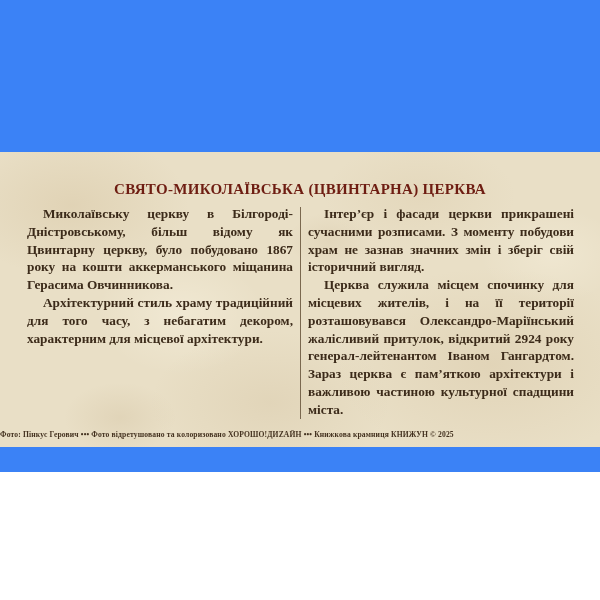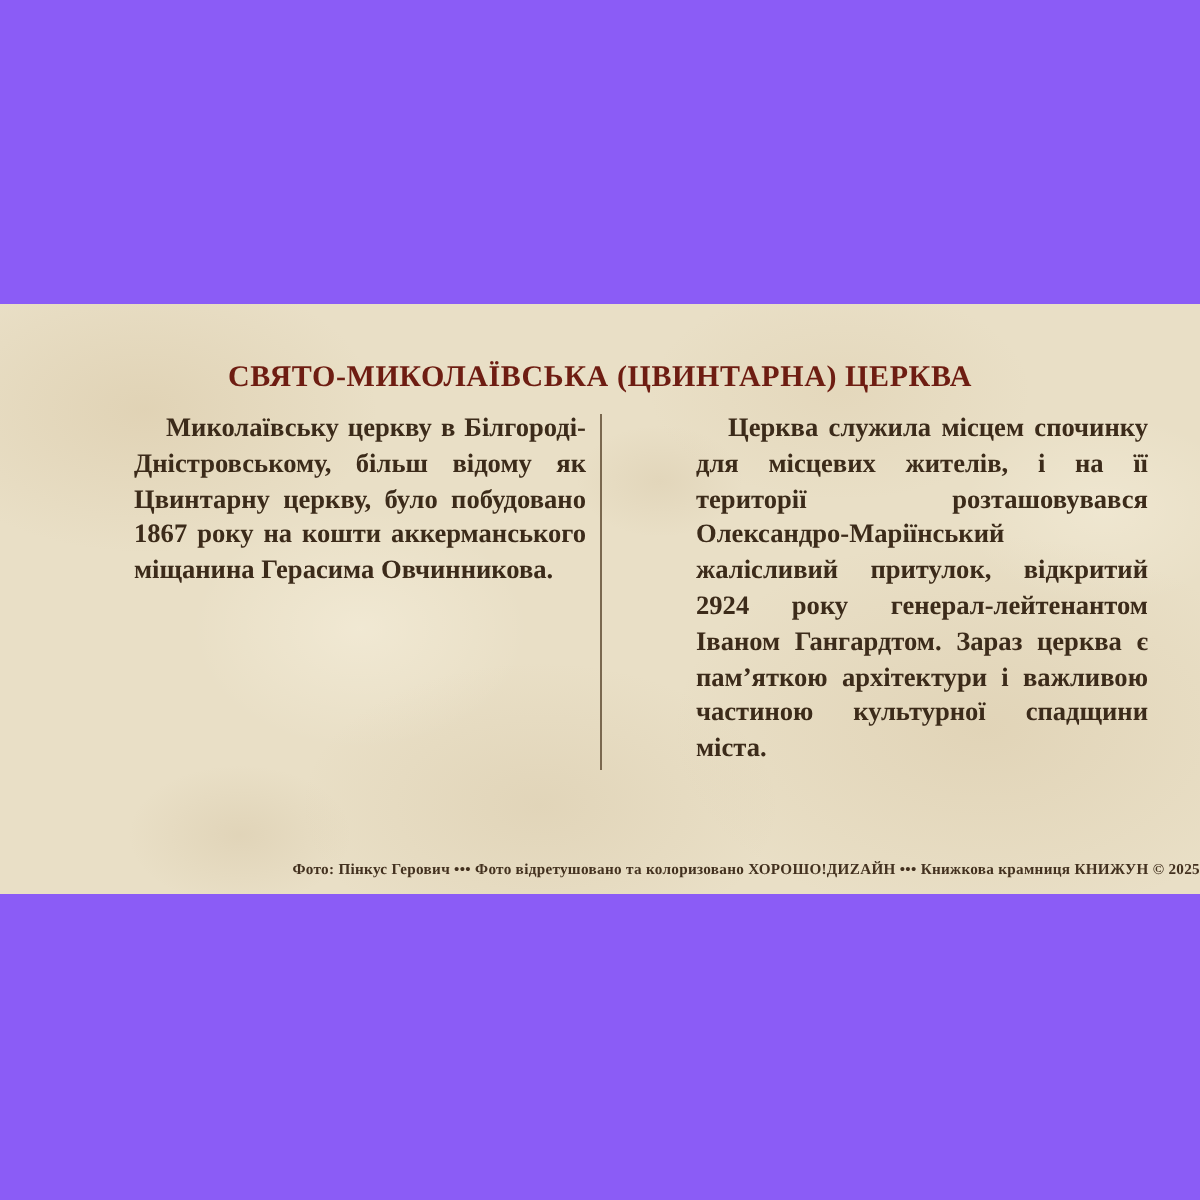--- a/index.html
+++ b/index.html
@@ -4,22 +4,22 @@
 <style>
   * { margin: 0; padding: 0; box-sizing: border-box; }
   html, body {
     width: 600px; height: 600px;
     background: #ffffff;
     font-family: "Liberation Serif", "DejaVu Serif", serif;
     overflow: hidden;
   }
   .page {
     position: relative;
-    width: 600px; height: 600px;
-    background: #8b5cf6;
+    width: 600px; height: 472px;
+    background: #3b82f6;
   }
   .card {
     position: absolute;
     left: 0; top: 152px;
     width: 600px; height: 295px;
     background-color: #e9dfc6;
     background-image:
       radial-gradient(ellipse 180px 110px at 12% 18%, rgba(186,156,106,0.18), transparent 65%),
       radial-gradient(ellipse 240px 150px at 82% 72%, rgba(178,146,96,0.14), transparent 65%),
       radial-gradient(ellipse 200px 120px at 45% 85%, rgba(170,140,92,0.12), transparent 60%),
@@ -45,49 +45,51 @@
   .col {
     flex: 1 1 0;
     text-align: justify;
     font-weight: bold;
     font-size: 13.3px;
     line-height: 17.8px;
     color: #3c2b1a;
     hyphens: auto;
     -webkit-hyphens: auto;
   }
-  .col p { text-indent: 16px; margin-left: 40px; }
+  .col p { text-indent: 16px; }
   .divider {
     width: 1px;
     align-self: stretch;
     min-height: 178px;
     background: #7a684f;
     margin: 2px 7px 0 7px;
   }
   .credits {
     position: absolute;
     left: 0; right: 0;
     bottom: 8px;
-    text-align: right;
+    text-align: left;
     font-weight: bold;
     font-size: 7.6px;
     letter-spacing: 0.15px;
     color: #43311f;
   }
 </style>
 </head>
 <body>
 
 <div class="page">
   <div class="card">
     <div class="card-title">СВЯТО-МИКОЛАЇВСЬКА (ЦВИНТАРНА) ЦЕРКВА</div>
     <div class="columns">
       <div class="col" lang="uk">
         <p>Миколаївську церкву в Білгороді-Дністровському, більш відому як Цвинтарну церкву, було побудовано 1867 року на кошти аккерманського міщанина Герасима Овчинникова.</p>
+        <p>Архітектурний стиль храму традиційний для того часу, з небагатим декором, характерним для місцевої архітектури.</p>
       </div>
       <div class="divider"></div>
       <div class="col" lang="uk">
+        <p>Інтер’єр і фасади церкви прикрашені сучасними розписами. З моменту побудови храм не зазнав значних змін і зберіг свій історичний вигляд.</p>
         <p>Церква служила місцем спочинку для місцевих жителів, і на її території розташовувався Олександро-Маріїнський жалісливий притулок, відкритий 2924 року генерал-лейтенантом Іваном Гангардтом. Зараз церква є пам’яткою архітектури і важливою частиною культурної спадщини міста.</p>
       </div>
     </div>
     <div class="credits">Фото: Пінкус Герович ••• Фото відретушовано та колоризовано ХОРОШО!ДИZАЙН ••• Книжкова крамниця КНИЖУН © 2025</div>
   </div>
 </div>
 
 </body></html>

